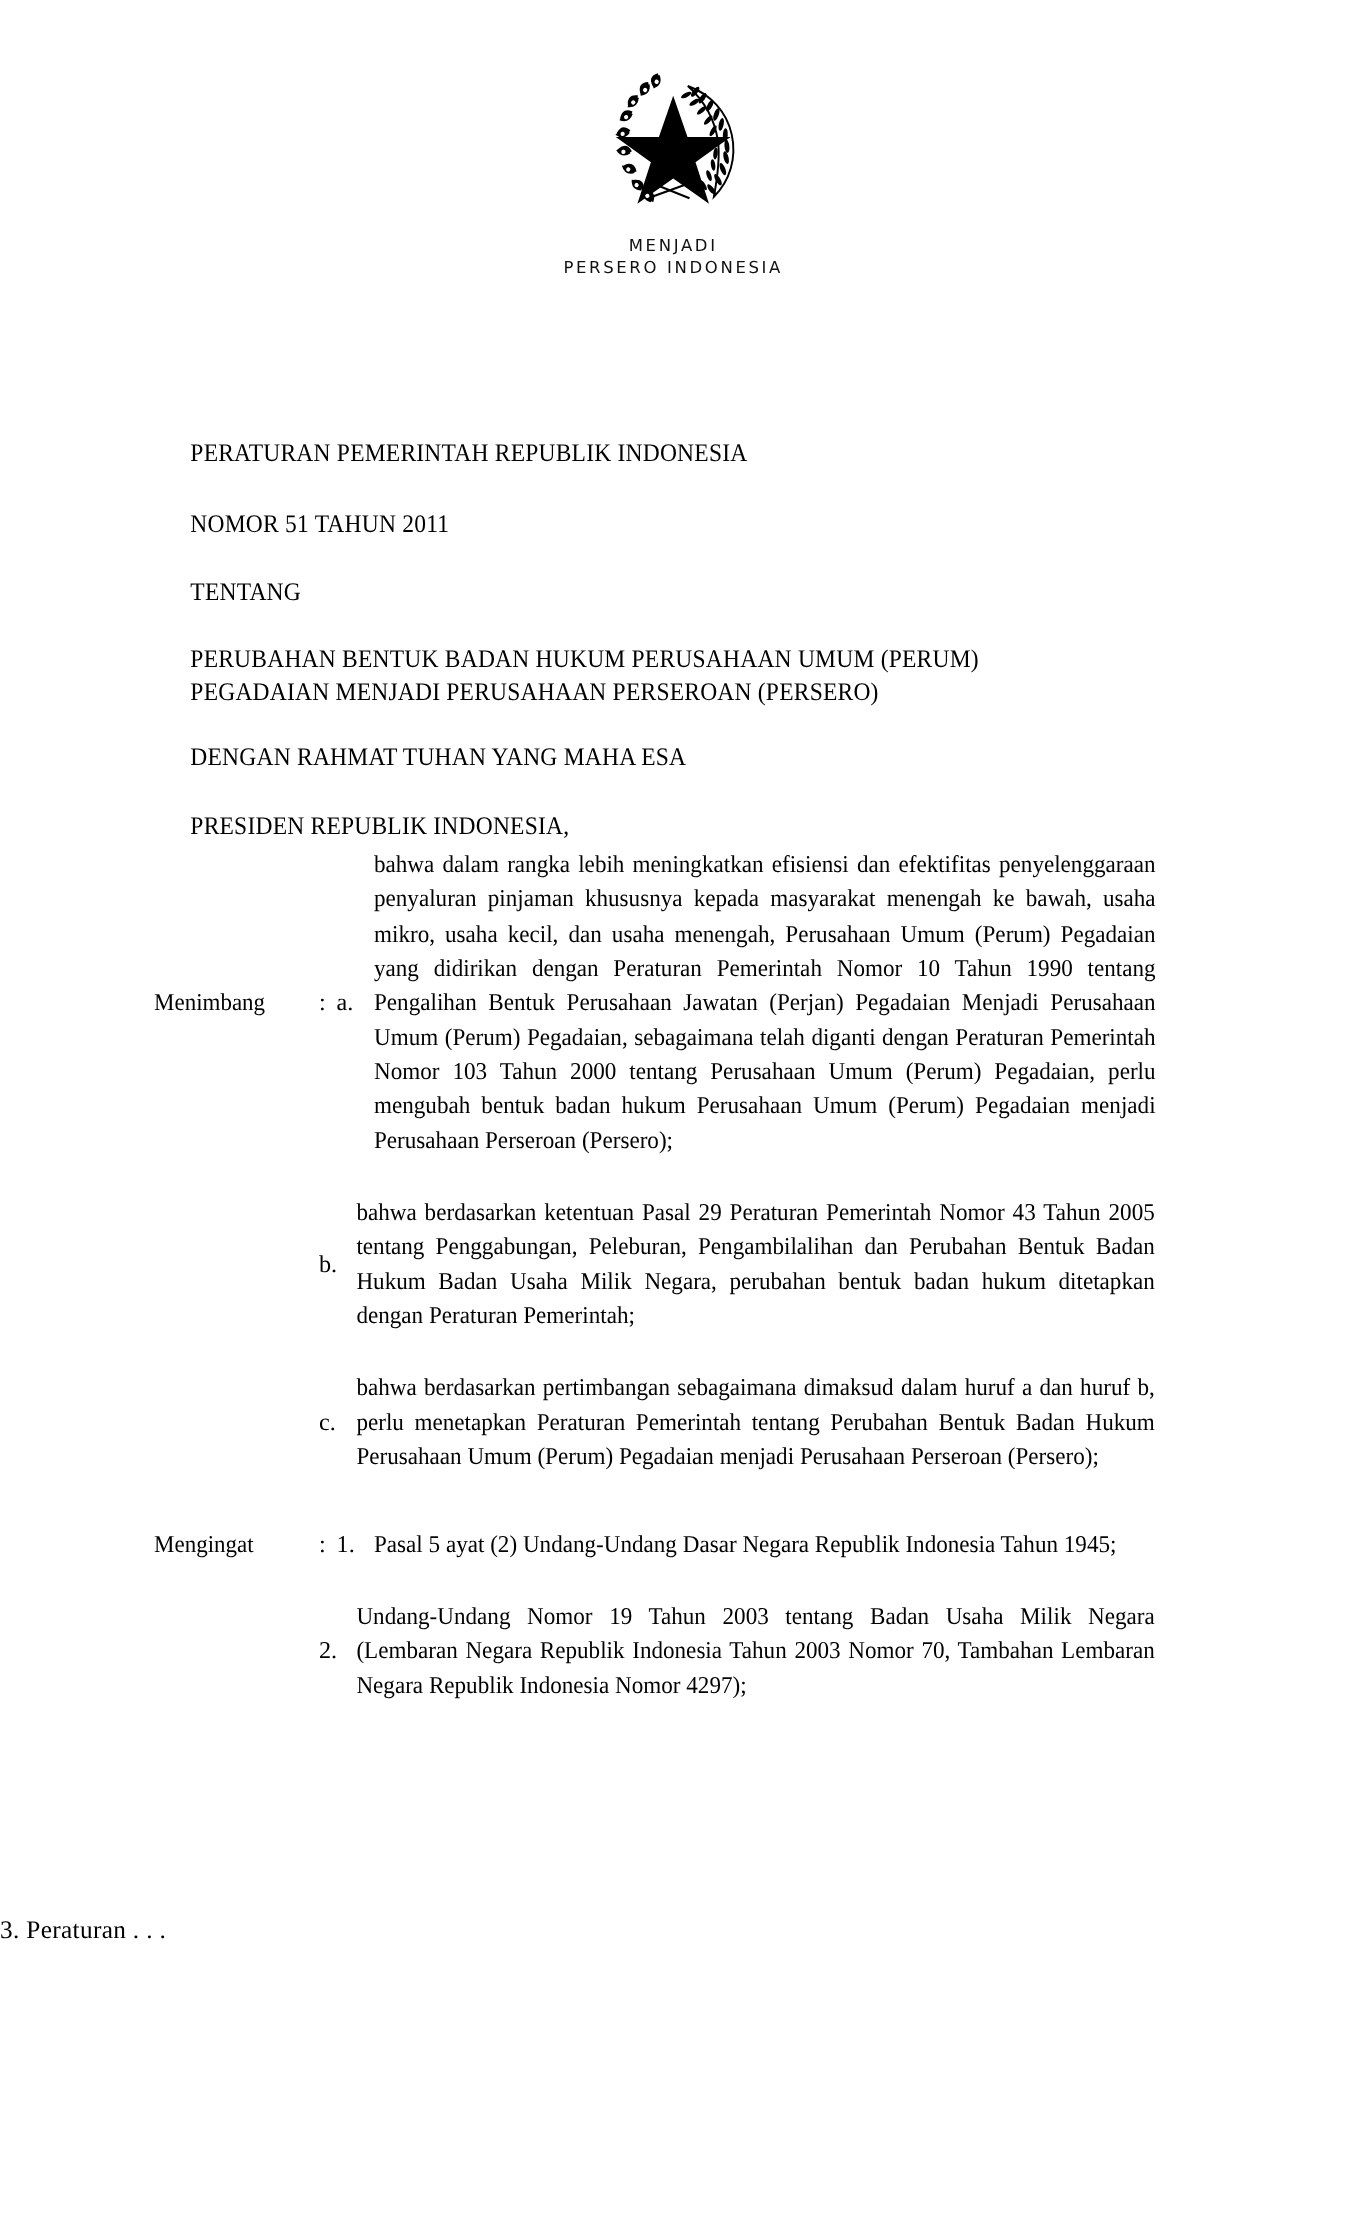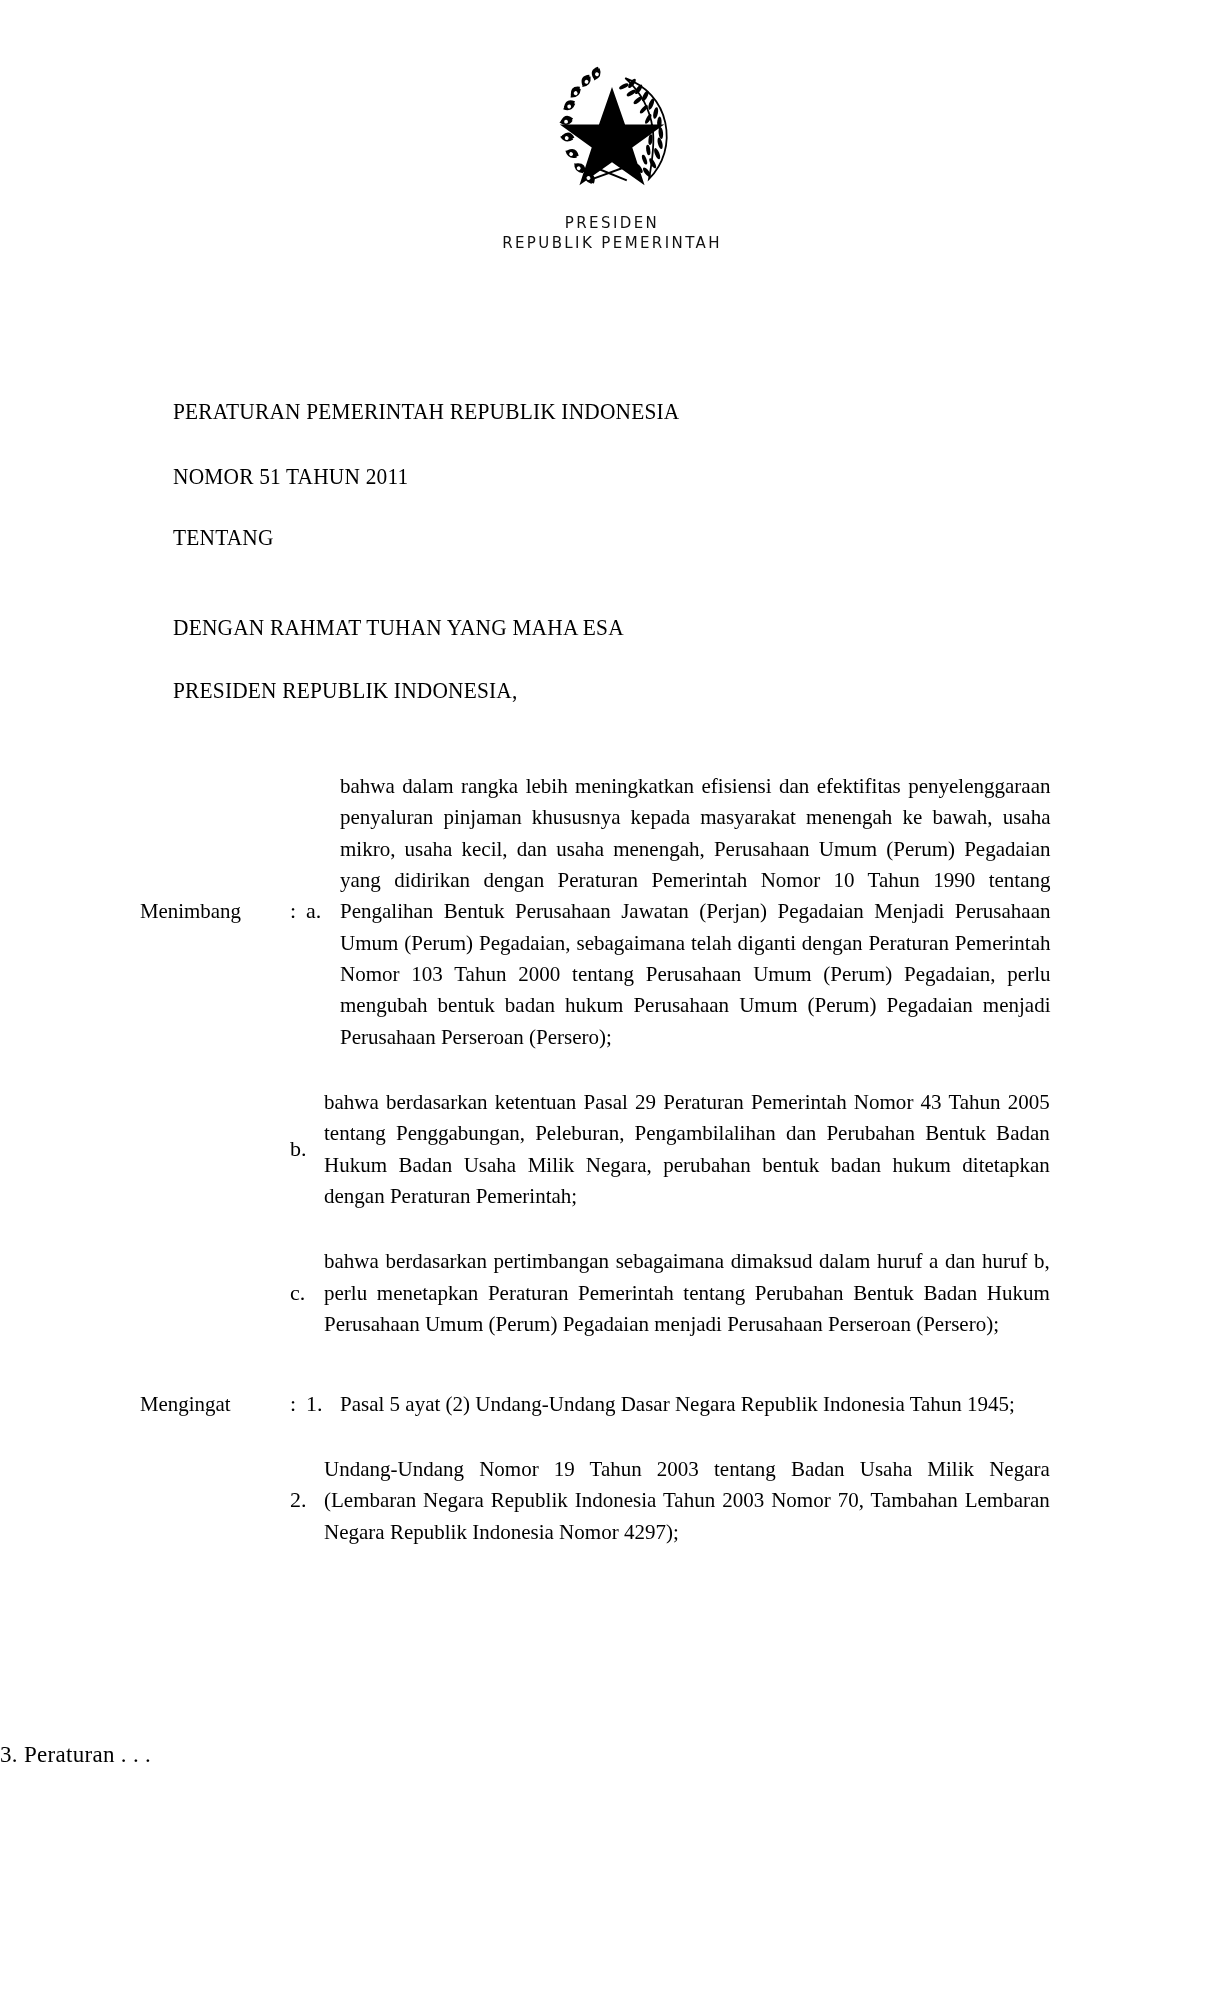--- a/index.html
+++ b/index.html
@@ -217,32 +217,36 @@
             <ellipse cx="144" cy="140" rx="2.7" ry="7" transform="rotate(-20 144 140)"></ellipse>
             <ellipse cx="137" cy="152" rx="2.7" ry="7" transform="rotate(-32 137 152)"></ellipse>
           </g>
         </g>
 
         <path d="M74,166 L118,150" stroke="#000" stroke-width="2.6" fill="none"></path>
         <path d="M78,151 L120,168" stroke="#000" stroke-width="2.6" fill="none"></path>
       </g>
     </svg>
     <div class="emblem-caption">
-      <div>PRESIDEN</div>
-      <div>REPUBLIK PEMERINTAH</div>
+      <div>MENJADI</div>
+      <div>PERSERO INDONESIA</div>
     </div>
   </div>
 
   <div class="titles">
     <div class="title-line">PERATURAN PEMERINTAH REPUBLIK INDONESIA</div>
     <div class="gap-36"></div>
     <div class="title-line">NOMOR 51 TAHUN 2011</div>
     <div class="gap-32"></div>
     <div class="title-line">TENTANG</div>
     <div class="gap-32"></div>
+    <div class="subject-wrap">
+      <div class="title-line">PERUBAHAN BENTUK BADAN HUKUM PERUSAHAAN UMUM (PERUM)</div>
+      <div class="title-line">PEGADAIAN MENJADI PERUSAHAAN PERSEROAN (PERSERO)</div>
+    </div>
     <div class="gap-30"></div>
     <div class="title-line">DENGAN RAHMAT TUHAN YANG MAHA ESA</div>
     <div class="gap-34"></div>
     <div class="title-line">PRESIDEN REPUBLIK INDONESIA,</div>
   </div>
 
   <div class="clauses">
 
     <div class="clause-row">
       <div class="clause-label">Menimbang</div>

